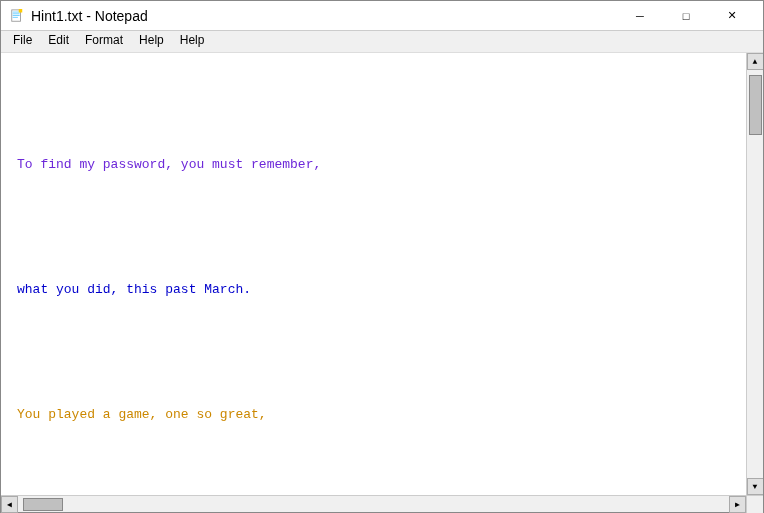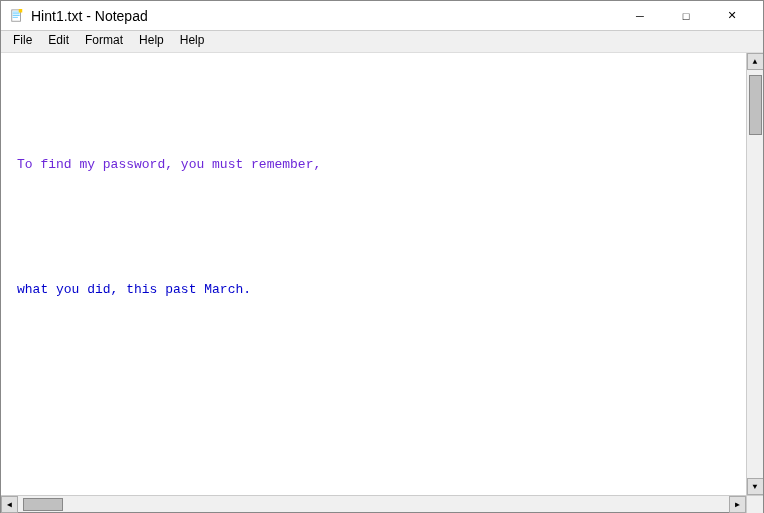--- a/index.html
+++ b/index.html
@@ -254,20 +254,21 @@
     <span class="menu-item">Help</span>
   </div>
 
   <div class="content-area">
     <div class="text-area" contenteditable="true" style="">
       <div class="poem-content">
         <span class="poem-line line-black">To find my password, you must remember,</span>
         <br>
         <span class="poem-line line-blue">what you did, this past March.</span>
         <br>
+        <span class="poem-line line-dark-yellow">You played a game, one so great,</span>
         <br>
         
         <br>
         
         <br>
         
         <br>
         <br>
         
         <br>

